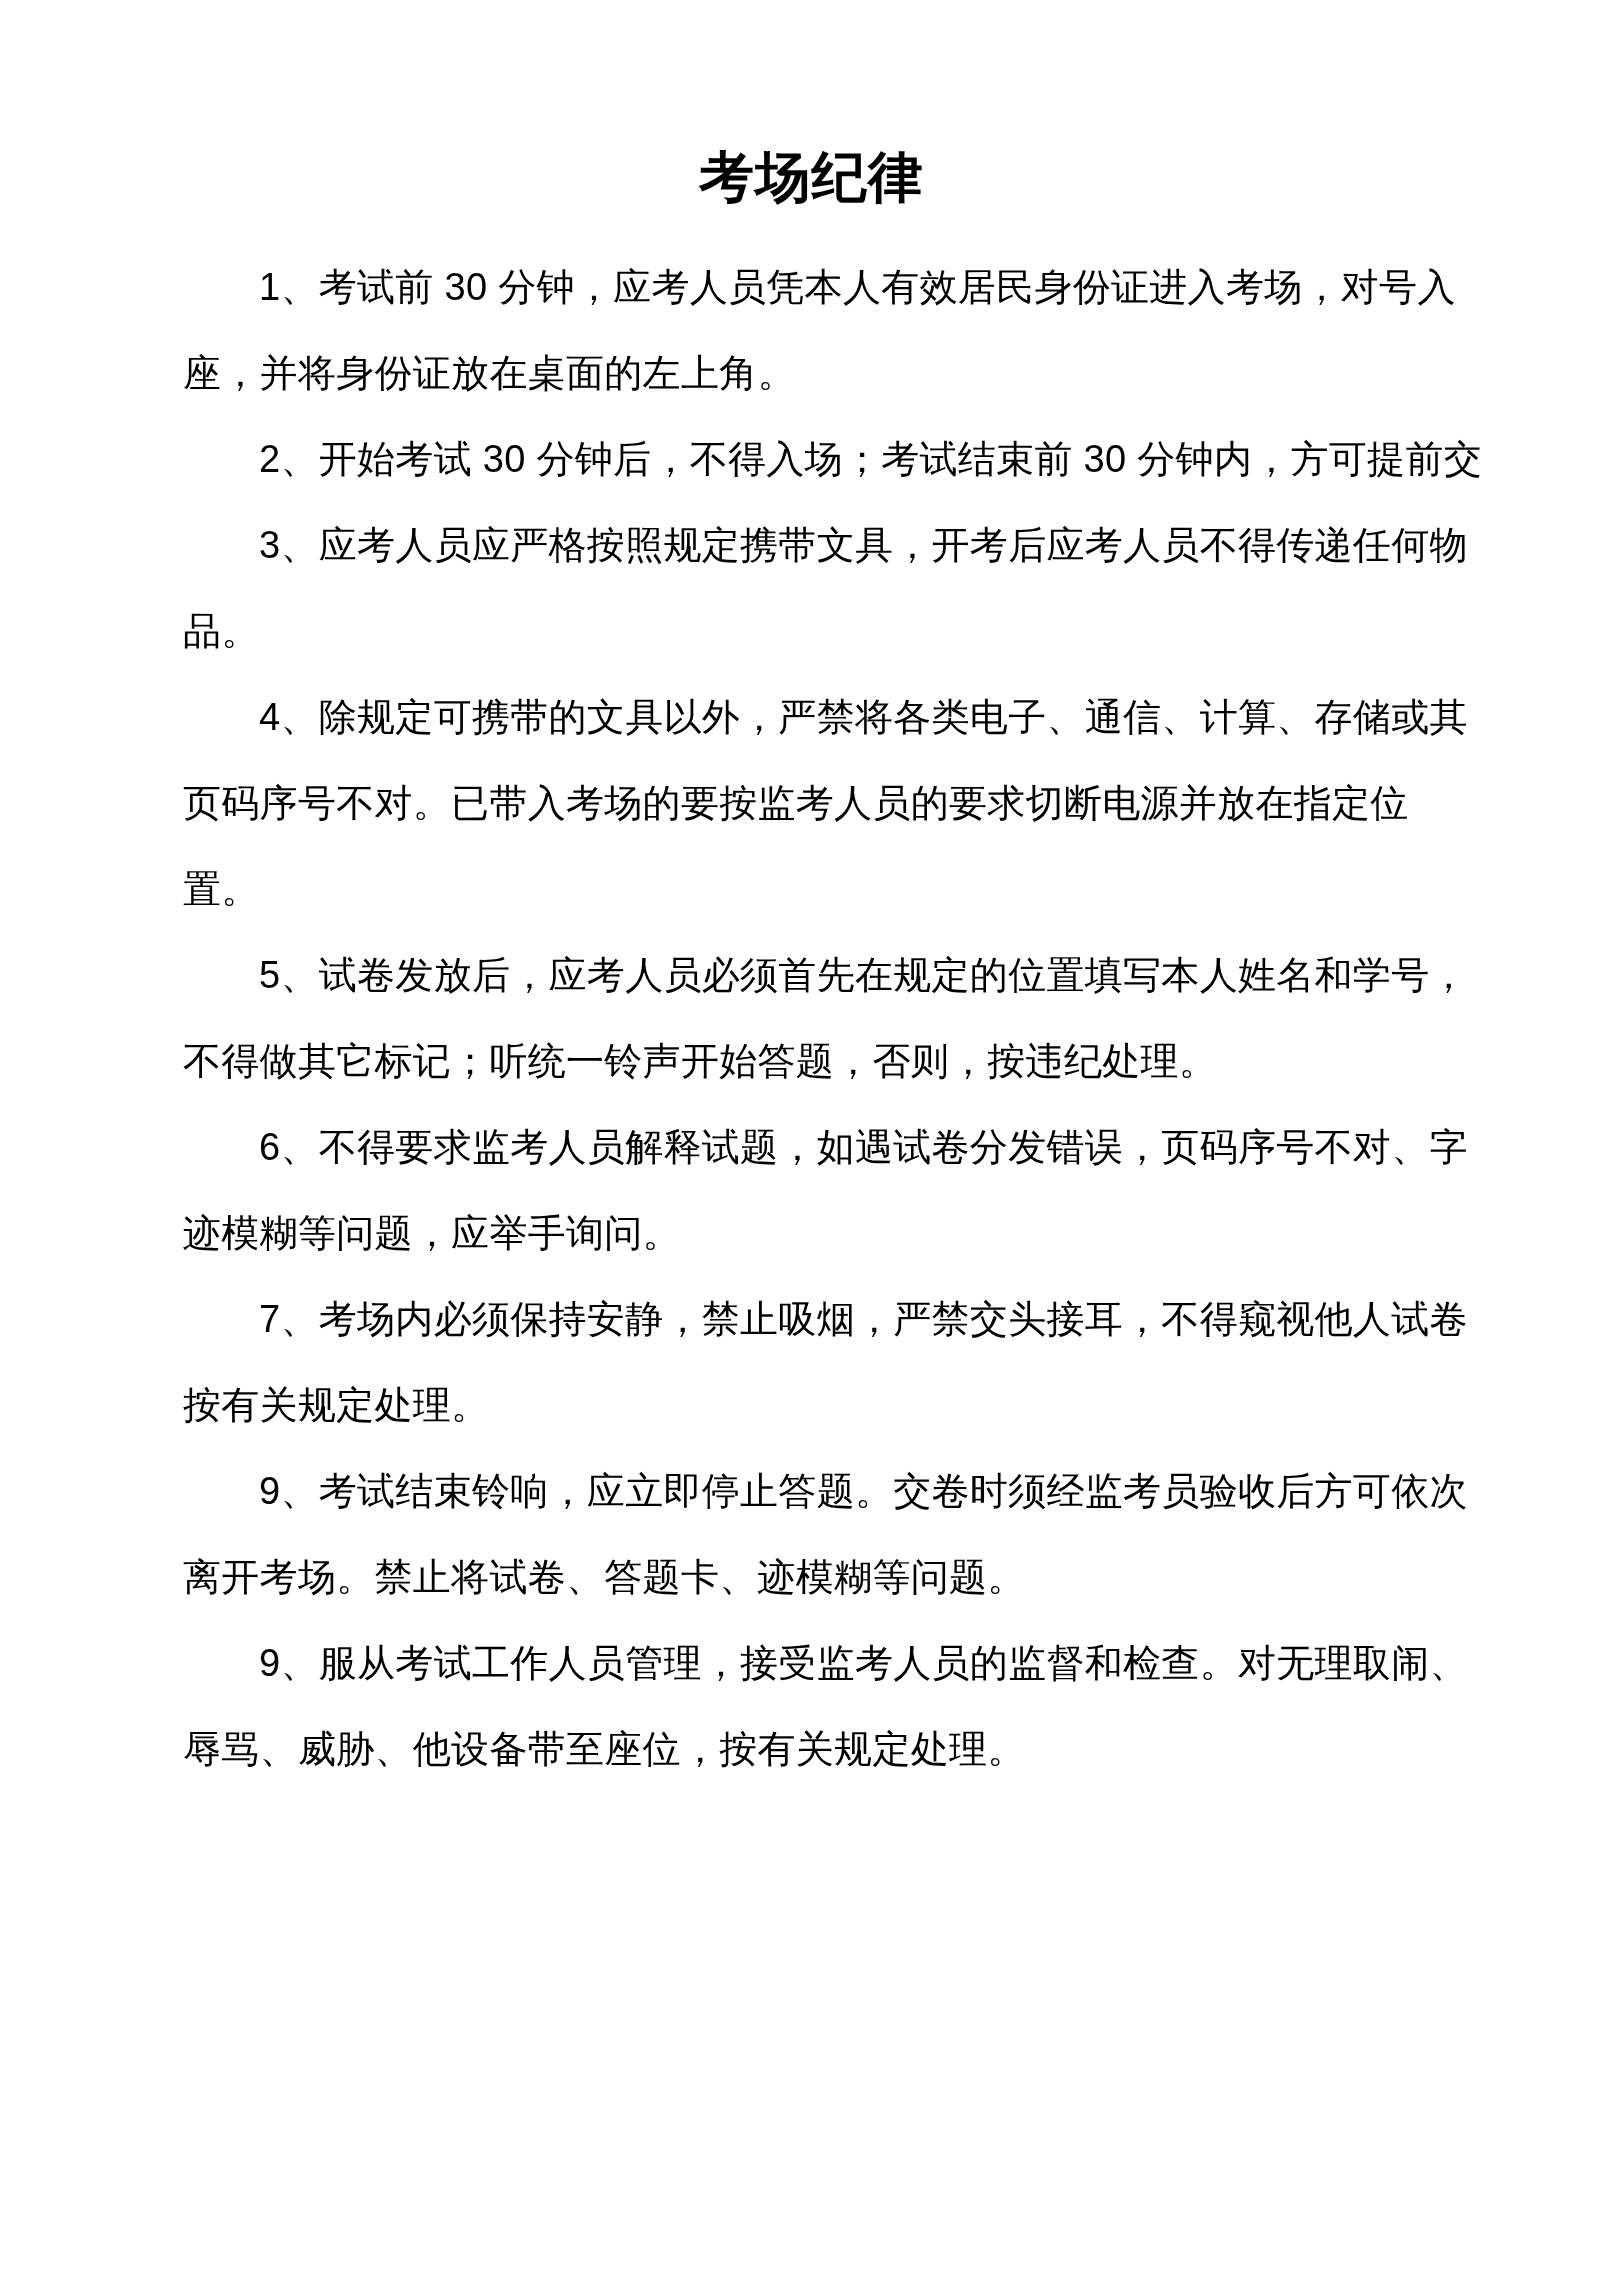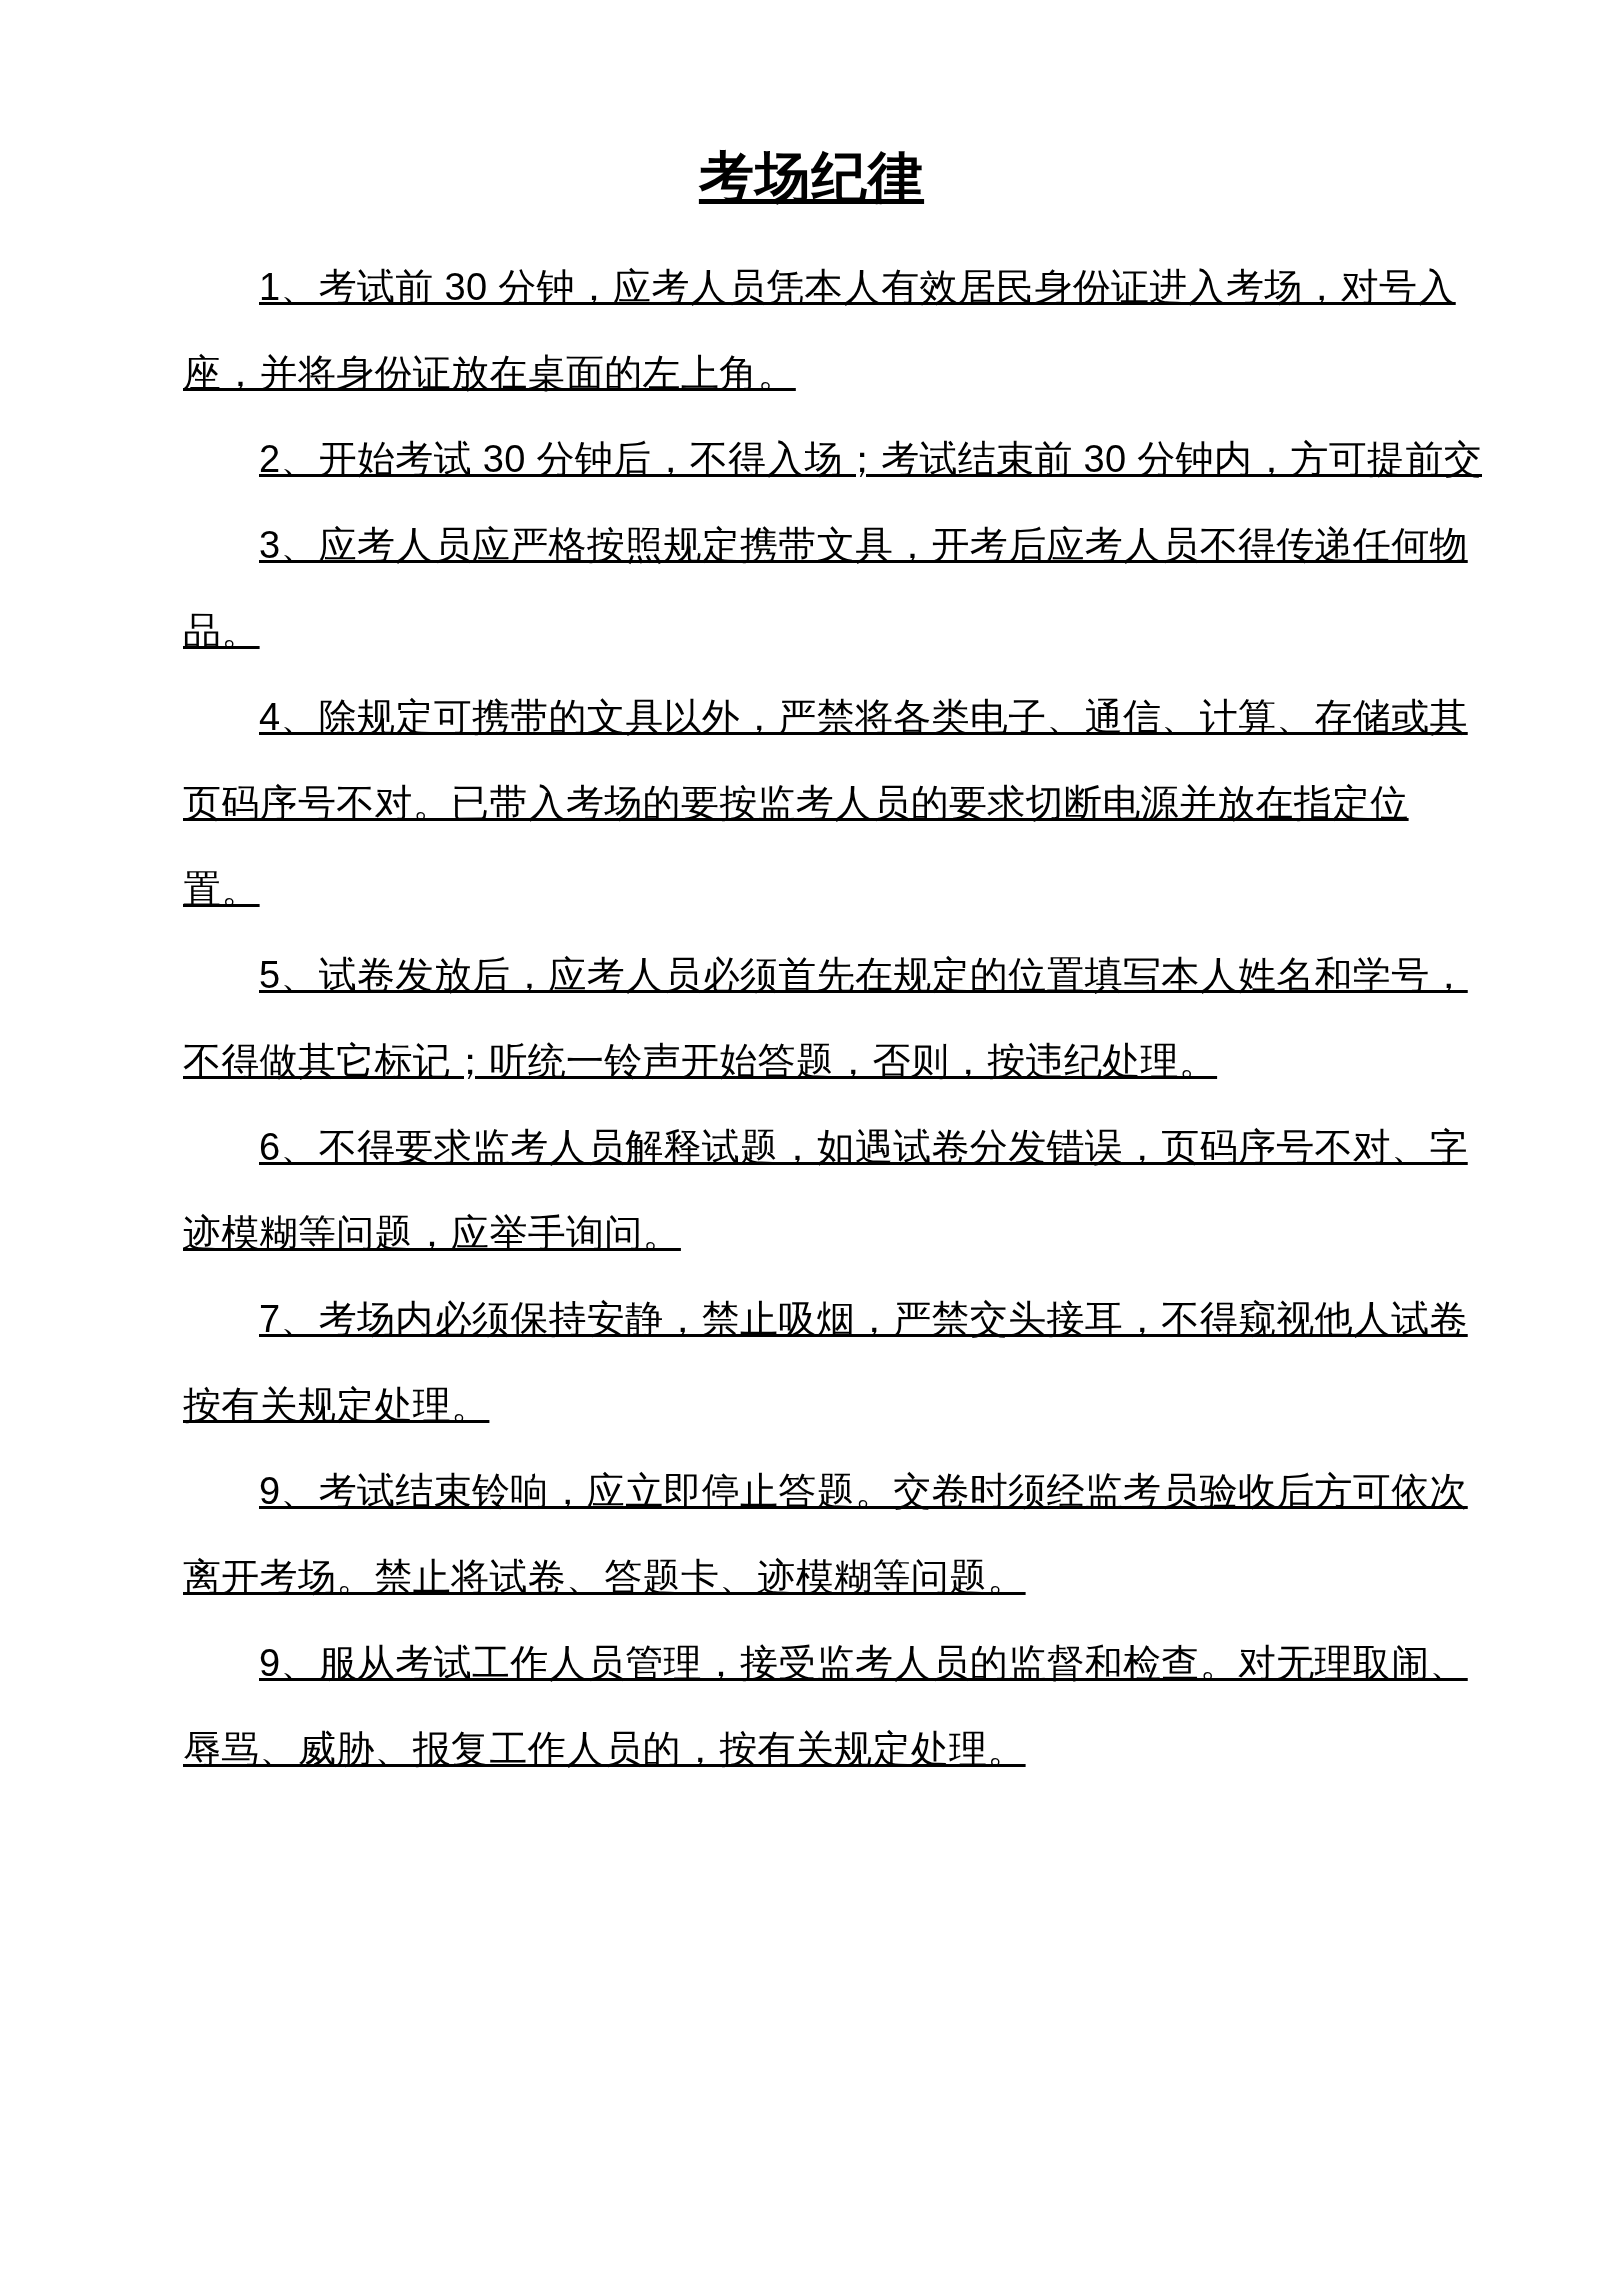--- a/index.html
+++ b/index.html
@@ -11,21 +11,20 @@
     height: 2295px;
     background: #ffffff;
     color: #000000;
     font-family: "Liberation Sans", "DejaVu Sans", sans-serif;
     overflow: hidden;
   }
   .page {
     width: 1623px;
     height: 2295px;
     position: relative;
-    text-decoration: underline;
   }
   .doc-title {
     margin: 0;
     padding-top: 149px;
     font-size: 55px;
     line-height: 56px;
     font-weight: bold;
     text-align: center;
     letter-spacing: 1.3px;
   }
@@ -101,18 +100,18 @@
 
     <p>
       </p>
       <div class="line first">9、考试结束铃响，应立即停止答题。交卷时须经监考员验收后方可依次</div>
       <div class="line">离开考场。禁止将试卷、答题卡、迹模糊等问题。</div>
     <p></p>
 
     <p>
       </p>
       <div class="line first">9、服从考试工作人员管理，接受监考人员的监督和检查。对无理取闹、</div>
-      <div class="line">辱骂、威胁、报复工作人员的，按有关规定处理。</div>
+      <div class="line">辱骂、威胁、他设备带至座位，按有关规定处理。</div>
     <p></p>
 
   </div>
 </div>
 
 
 </body></html>

